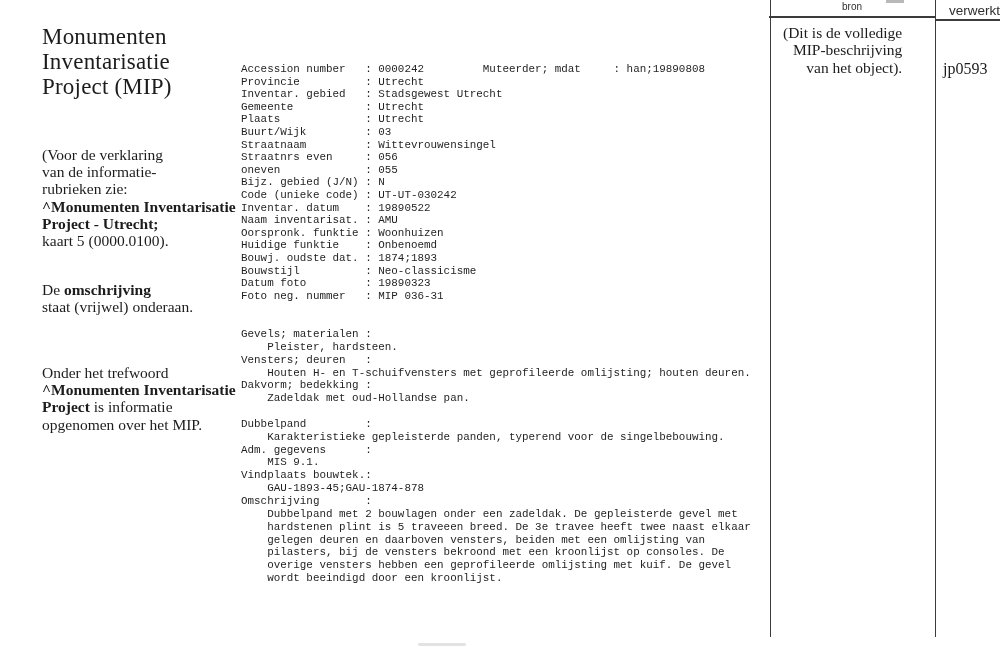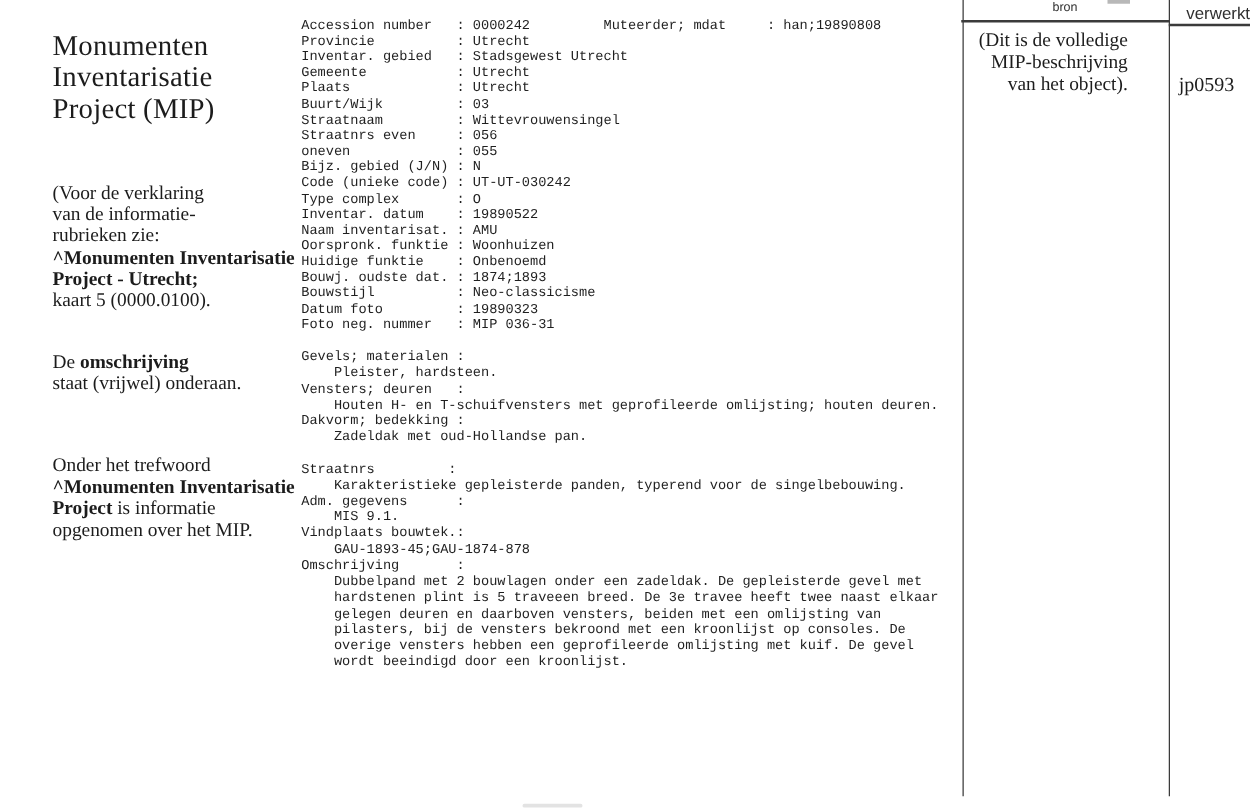--- a/index.html
+++ b/index.html
@@ -15,21 +15,21 @@
 
   
   .doc-title{left:42px;top:24px;font-size:23px;line-height:25.2px;letter-spacing:.2px;}
   .note{left:42px;font-size:15.5px;line-height:17.2px;}
   .note b{font-weight:bold;}
   #note-verklaring{top:146px;}
   #note-omschrijving{top:281px;}
   #note-trefwoord{top:364px;}
 
   
-  .record{left:241px;}
+  .record{left:241px;margin-top:48px;}
   #record-fields{top:15px;}
   #record-details{top:280px;}
   .mono-line{white-space:pre;font-size:10.9px;}
   #record-fields .mono-line{height:12.6px;line-height:12.6px;}
   #record-details .mono-line{height:12.85px;line-height:12.85px;}
 
   
   .rule{background:#3b3b3b;}
   #vline-left{left:769.5px;top:0;width:1.5px;height:637px;}
   #vline-right{left:934.5px;top:0;width:1.5px;height:637px;}
@@ -81,40 +81,39 @@
   <div class="mono-line">Provincie          : Utrecht</div>
   <div class="mono-line">Inventar. gebied   : Stadsgewest Utrecht</div>
   <div class="mono-line">Gemeente           : Utrecht</div>
   <div class="mono-line">Plaats             : Utrecht</div>
   <div class="mono-line">Buurt/Wijk         : 03</div>
   <div class="mono-line">Straatnaam         : Wittevrouwensingel</div>
   <div class="mono-line">Straatnrs even     : 056</div>
   <div class="mono-line">oneven             : 055</div>
   <div class="mono-line">Bijz. gebied (J/N) : N</div>
   <div class="mono-line">Code (unieke code) : UT-UT-030242</div>
-  <div class="mono-line">Type complex       : O</div>
   <div class="mono-line">Inventar. datum    : 19890522</div>
   <div class="mono-line">Naam inventarisat. : AMU</div>
   <div class="mono-line">Oorspronk. funktie : Woonhuizen</div>
   <div class="mono-line">Huidige funktie    : Onbenoemd</div>
   <div class="mono-line">Bouwj. oudste dat. : 1874;1893</div>
   <div class="mono-line">Bouwstijl          : Neo-classicisme</div>
   <div class="mono-line">Datum foto         : 19890323</div>
   <div class="mono-line">Foto neg. nummer   : MIP 036-31</div>
 </div>
 
 <div id="record-details" class="abs mono record">
   <div class="mono-line">Gevels; materialen :</div>
   <div class="mono-line">    Pleister, hardsteen.</div>
   <div class="mono-line">Vensters; deuren   :</div>
   <div class="mono-line">    Houten H- en T-schuifvensters met geprofileerde omlijsting; houten deuren.</div>
   <div class="mono-line">Dakvorm; bedekking :</div>
   <div class="mono-line">    Zadeldak met oud-Hollandse pan.</div>
   <div class="mono-line"></div>
-  <div class="mono-line">Straatnrs         :</div>
+  <div class="mono-line">Dubbelpand         :</div>
   <div class="mono-line">    Karakteristieke gepleisterde panden, typerend voor de singelbebouwing.</div>
   <div class="mono-line">Adm. gegevens      :</div>
   <div class="mono-line">    MIS 9.1.</div>
   <div class="mono-line">Vindplaats bouwtek.:</div>
   <div class="mono-line">    GAU-1893-45;GAU-1874-878</div>
   <div class="mono-line">Omschrijving       :</div>
   <div class="mono-line">    Dubbelpand met 2 bouwlagen onder een zadeldak. De gepleisterde gevel met</div>
   <div class="mono-line">    hardstenen plint is 5 traveeen breed. De 3e travee heeft twee naast elkaar</div>
   <div class="mono-line">    gelegen deuren en daarboven vensters, beiden met een omlijsting van</div>
   <div class="mono-line">    pilasters, bij de vensters bekroond met een kroonlijst op consoles. De</div>

